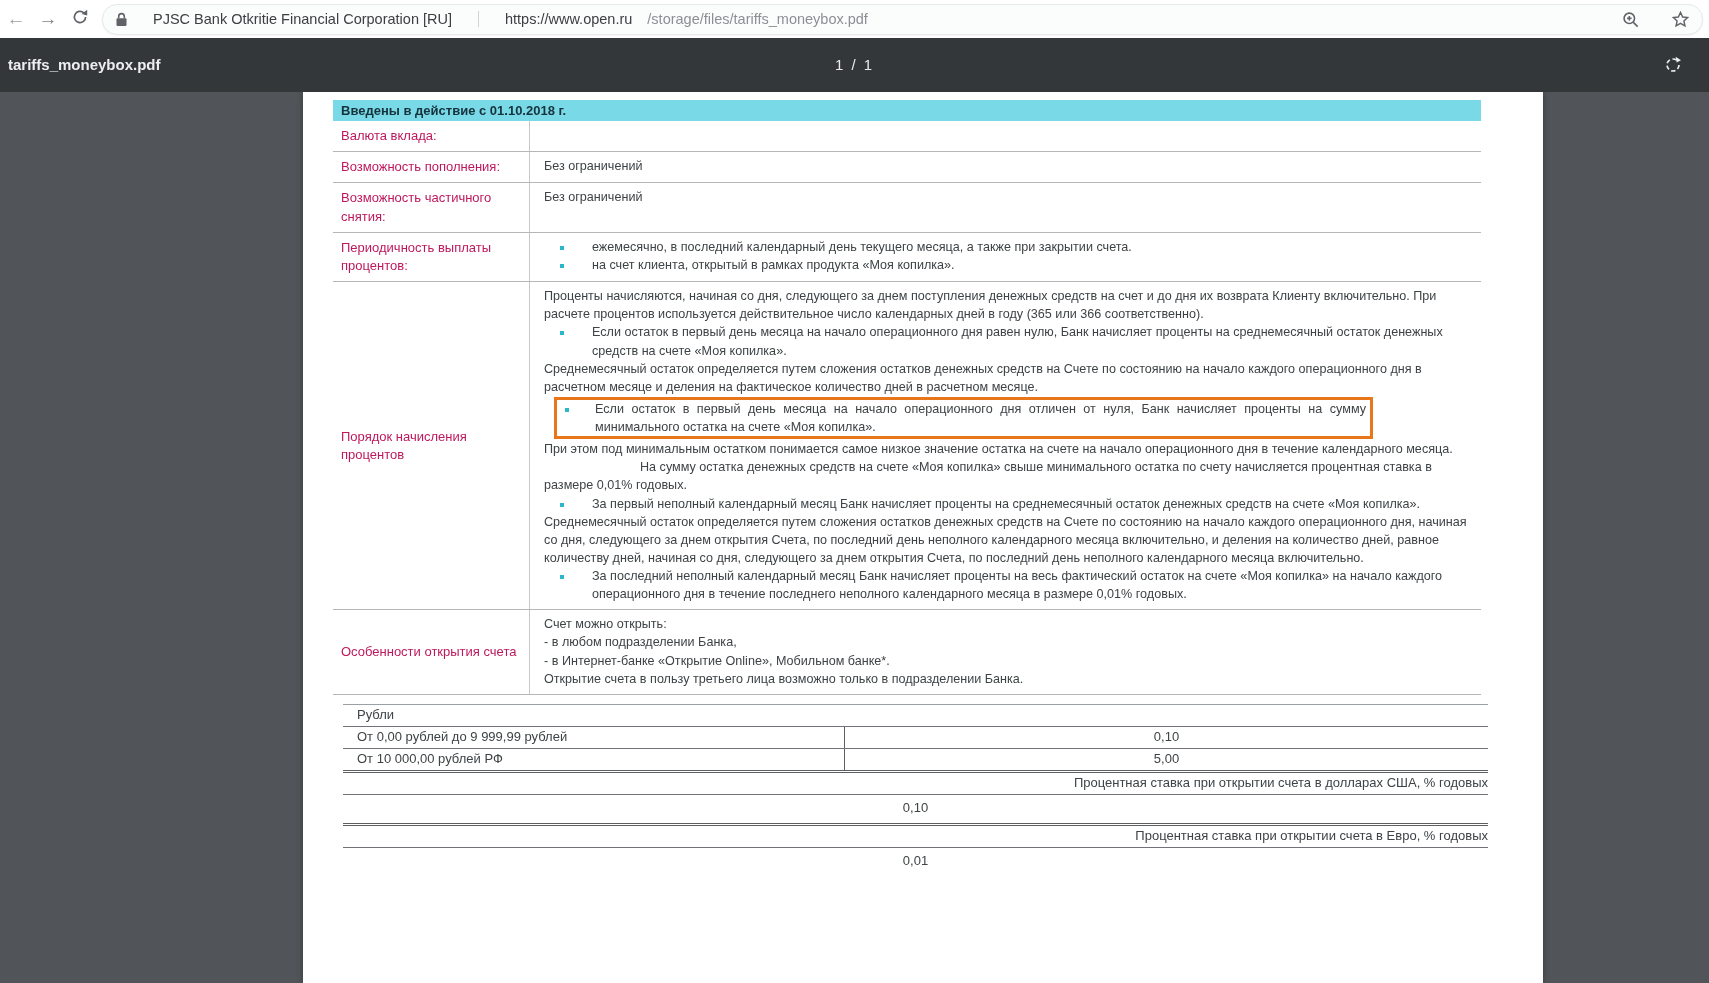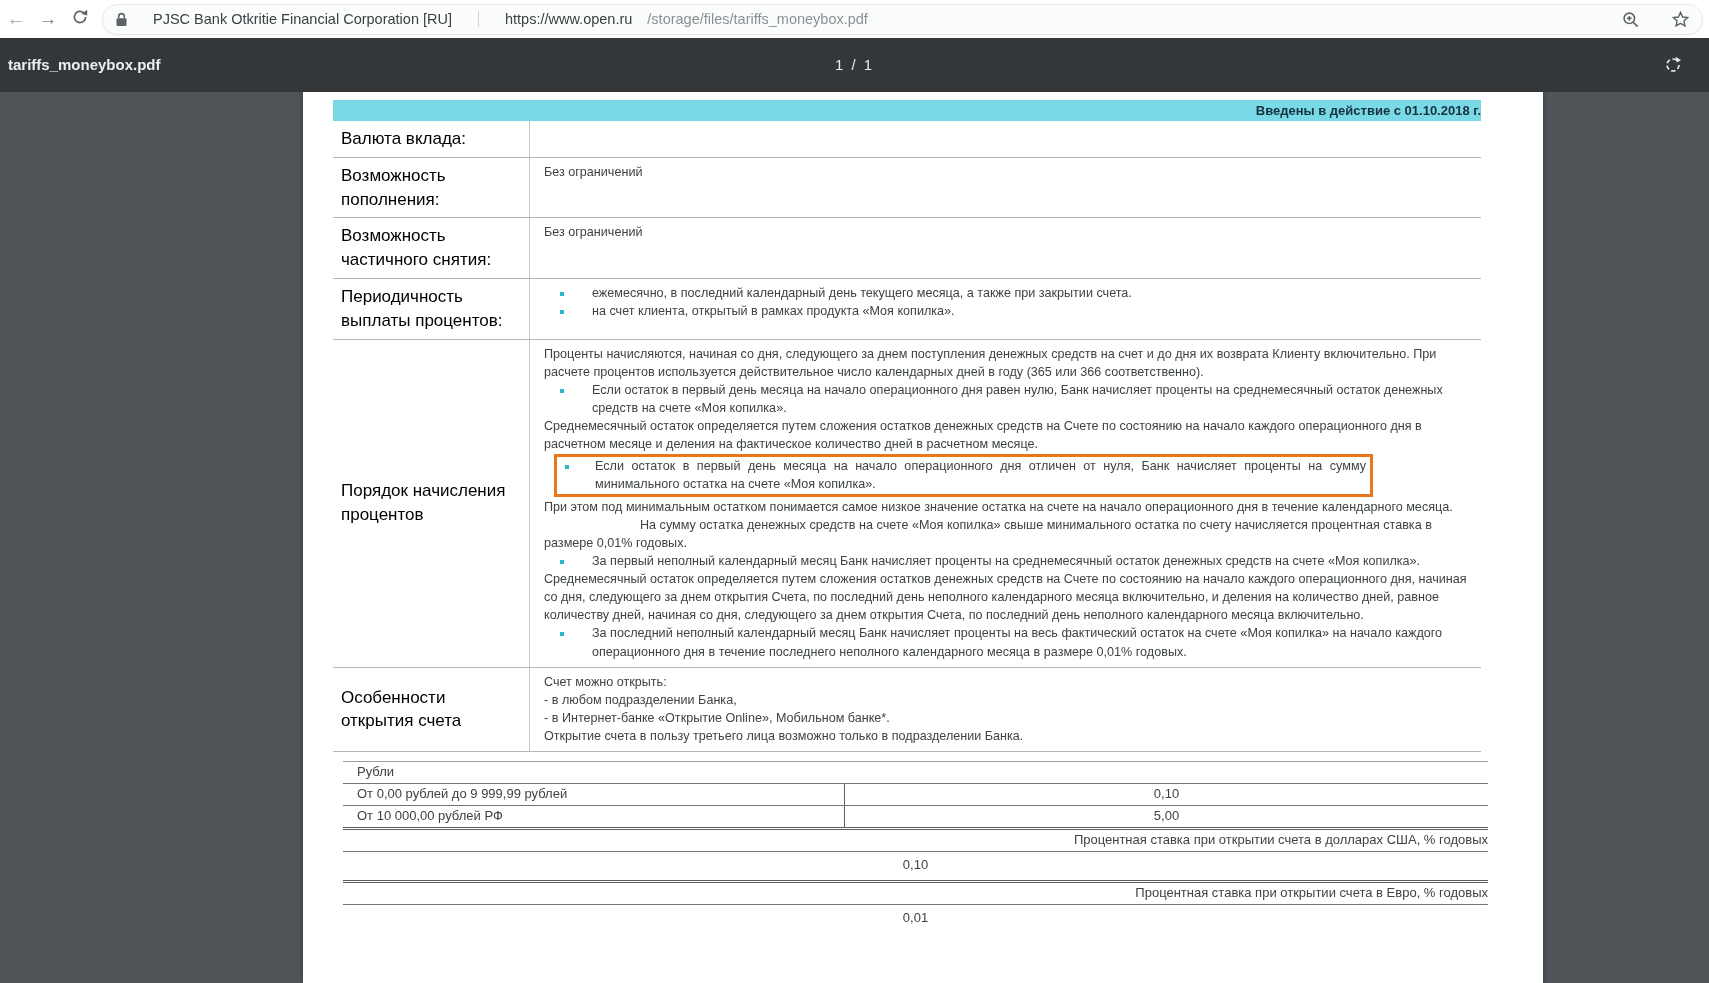--- a/index.html
+++ b/index.html
@@ -30,25 +30,25 @@
              color:#e8eaec;font-size:15px;letter-spacing:2px;}
   .rotate-btn{position:absolute;right:26px;top:17px;cursor:pointer;z-index:2;}
 
   
   .viewer{position:absolute;top:92px;left:0;width:1709px;height:891px;background:#515559;}
   .page{position:absolute;left:303px;top:0;width:1240px;height:891px;background:#ffffff;
         box-shadow:0 0 6px rgba(0,0,0,.35);}
   .content{margin:8px 0 0 30px;width:1148px;}
 
   .banner{height:21px;background:#79d9e6;color:#16323c;font-weight:700;font-size:13px;
-          line-height:21px;padding-left:8px;box-sizing:border-box;text-align:right;}
+          line-height:21px;padding-left:8px;box-sizing:border-box;}
 
   .row{display:flex;border-bottom:1px solid #b3b7ba;}
   .cell-label{width:197px;flex:0 0 197px;border-right:1px solid #c6cacc;display:flex;align-items:center;
-              box-sizing:border-box;padding:6px 12px 6px 8px;font-size:17px;color:#000000;line-height:1.4;}
+              box-sizing:border-box;padding:6px 12px 6px 8px;font-size:13px;color:#be185d;line-height:1.4;}
   .cell-content{flex:1;padding:5px 2px 6px 14px;font-size:12.6px;color:#3e4346;line-height:1.44;
                 box-sizing:border-box;}
   .para{margin:0;}
   .para.indent1{text-indent:96px;}
   .li{display:flex;}
   .mk{flex:0 0 4px;width:4px;height:4px;background:#2bb6c9;margin:8px 0 0 16px;}
   .li .tx{flex:1;margin-left:28px;}
   .hlbox{border:3px solid #e8771c;margin:1px 106px 1px 10px;}
   .hlbox .mk{margin-left:8px;}
   .hlbox .li .tx{text-align:justify;margin-right:4px;margin-left:26px;}

